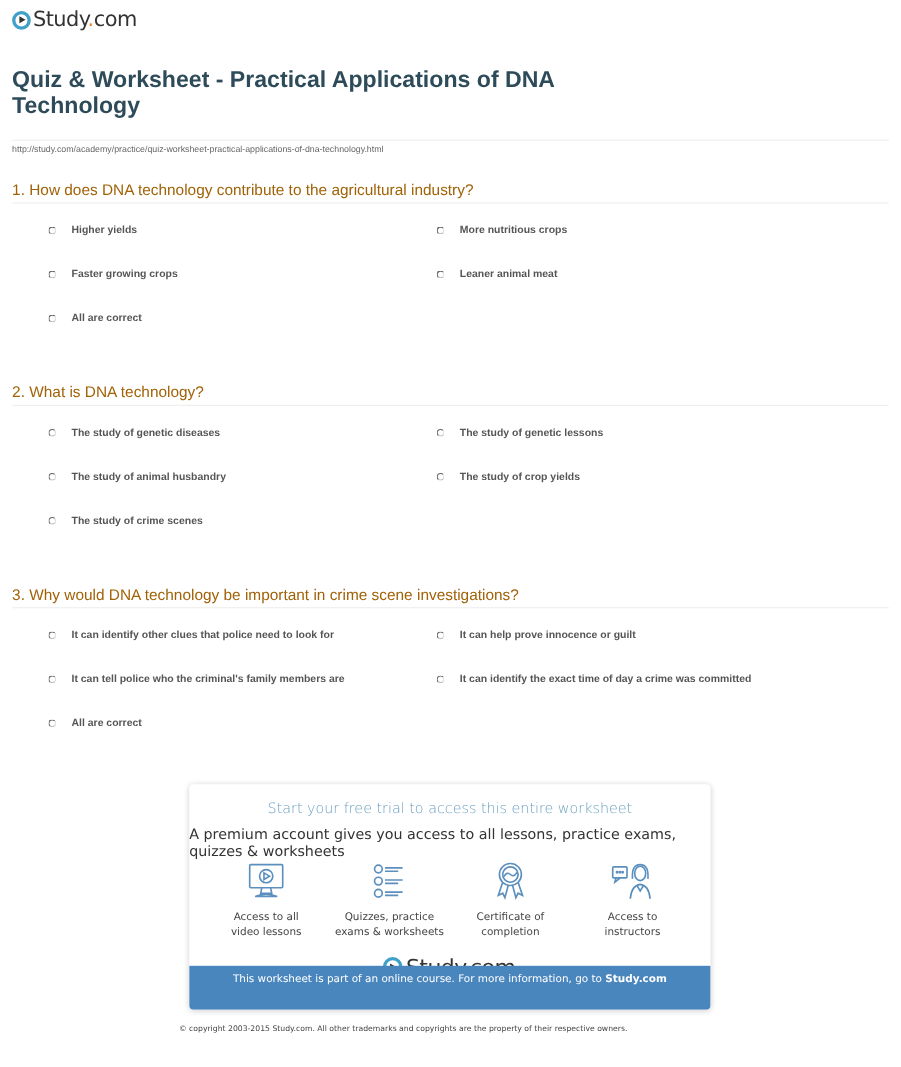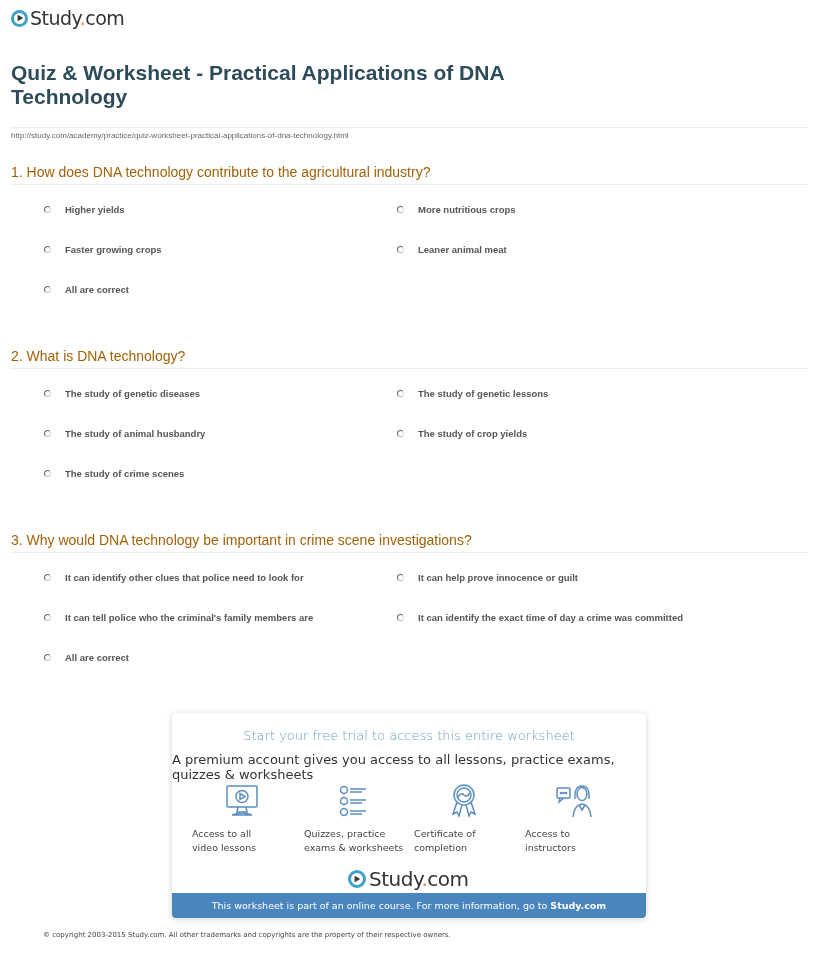--- a/index.html
+++ b/index.html
@@ -20,33 +20,33 @@
   .url { position: absolute; left: 11px; top: 111px; font-size: 8px; color: #666; margin-top: 20px; }
   .hr { position: absolute; left: 11px; right: 11px; height: 1px; background: #eeeeee; }
 
   .question { position: absolute; left: 11px; font-size: 14px; color: #a16207; }
   .option { position: absolute; display: flex; align-items: center; font-size: 9.5px; font-weight: bold; color: #555; }
   .radio { width: 7px; height: 7px; border-radius: 50%; border: 1.5px solid #666; border-right-color: #ddd; border-bottom-color: #bbb; margin-right: 14px; flex: none; }
 
   .card { position: absolute; left: 172px; top: 713px; width: 474px; height: 205px; background: #fff; border-radius: 4px; box-shadow: 0 1px 6px rgba(0,0,0,0.18); overflow: hidden; }
   .card-title { position: absolute; top: 15px; left: 0; right: 0; text-align: center; font-size: 13px; color: #6a9fc0; font-family: "DejaVu Sans", sans-serif; font-weight: 300; }
   .card-sub { position: absolute; top: 39px; left: 0; right: 0; text-align: left; font-size: 13px; color: #333; font-family: "DejaVu Sans", sans-serif; }
-  .feature { position: absolute; top: 68px; width: 100px; text-align: left; }
+  .feature { position: absolute; top: 68px; width: 100px; text-align: center; }
   .feature .ico { height: 40px; display: flex; justify-content: center; align-items: center; }
   .feature .lbl { margin-top: 6px; font-size: 9.5px; line-height: 14px; color: #444; font-family: "DejaVu Sans", sans-serif; }
 
   #card-logo { left: 176px; top: 154px; }
   #card-logo .mark { width: 18px; height: 18px; border: 3px solid #3fa0c8; }
   #card-logo .mark svg { width: 8px; height: 8px; }
   #card-logo .word { font-size: 20px; margin-left: 3px; }
 
-  .banner { position: absolute; left: 0; right: 0; bottom: 0; height: 25px; background: #4a86be; color: #fff; font-size: 9.5px; text-align: center; line-height: 25px; font-family: "DejaVu Sans", sans-serif; }
+  .banner { position: absolute; left: 0; right: 0; bottom: 0; height: 40px; background: #4a86be; color: #fff; font-size: 9.5px; text-align: center; line-height: 25px; font-family: "DejaVu Sans", sans-serif; }
   .banner b { font-weight: bold; }
 
-  .copyright { position: absolute; top: 930px; left: 0; width: 690px; font-size: 7px; color: #444; line-height: 10px; font-family: "DejaVu Sans", sans-serif; padding-left: 43px; }
+  .copyright { position: absolute; top: 930px; left: 0; width: 690px; text-align: center; font-size: 7px; color: #444; line-height: 10px; font-family: "DejaVu Sans", sans-serif; padding-left: 43px; }
 </style>
 </head>
 <body>
 
 <div id="top-logo" class="logo">
   <span class="mark">
     <svg viewBox="0 0 10 10">
         <polygon points="2,1 9,5 2,9" fill="#333"></polygon>
       </svg>
   </span>

